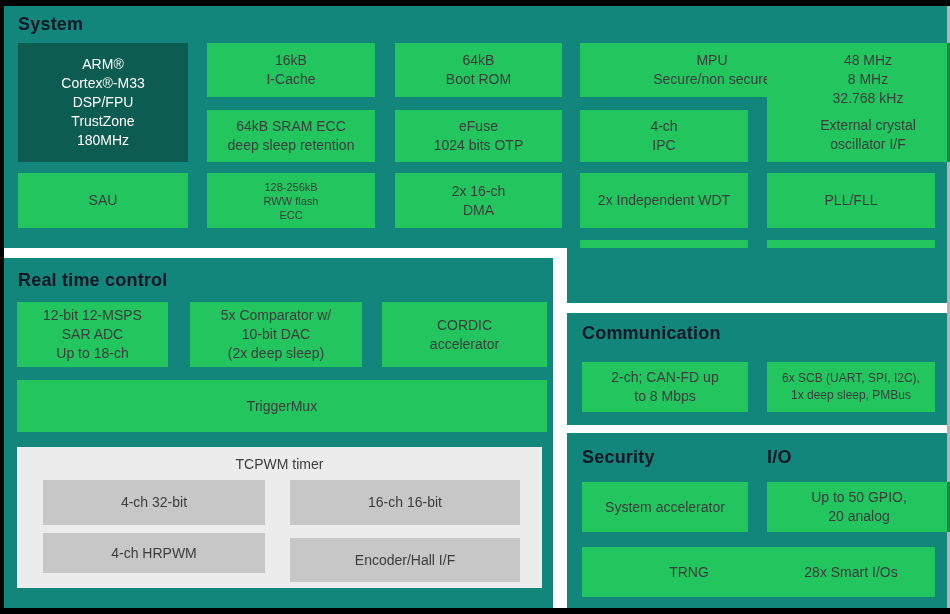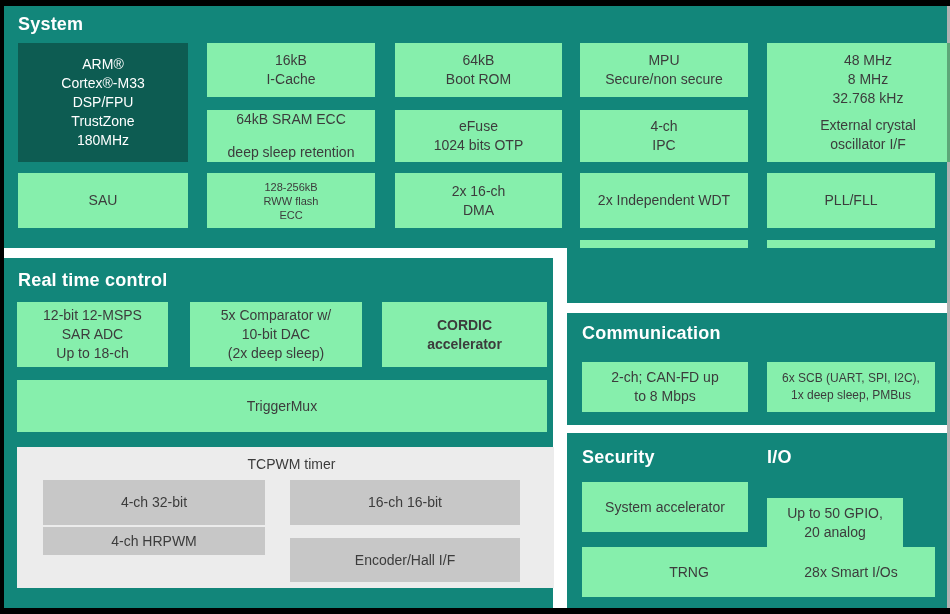--- a/index.html
+++ b/index.html
@@ -9,25 +9,25 @@
     font-family:"Liberation Sans",sans-serif;
     -webkit-font-smoothing:antialiased;
   }
   .frame{position:absolute;background:#000;z-index:5;}
   .frame.top{left:0;top:0;width:950px;height:6px;}
   .frame.bottom{left:0;top:608px;width:950px;height:6px;}
   .frame.left{left:0;top:0;width:4px;height:614px;}
   .edge-right{position:absolute;right:0;top:0;width:3px;height:614px;background:rgba(0,0,0,0.30);z-index:6;}
   .panel{position:absolute;background:#12867a;}
   .panel-title{
-    position:absolute;color:#ffffff;font-weight:bold;font-size:18px;
+    position:absolute;color:#0f172a;font-weight:bold;font-size:18px;
     letter-spacing:.2px;white-space:nowrap;
   }
   .blk{
-    position:absolute;background:#86efac;color:#3c3c3c;
+    position:absolute;background:#22c55e;color:#3c3c3c;
     display:flex;flex-direction:column;justify-content:center;align-items:center;
     text-align:center;font-size:14px;line-height:19px;white-space:nowrap;
   }
   .blk div{white-space:nowrap;}
   .blk.dark{background:#0d5c52;color:#ffffff;}
   .blk.small{font-size:11px;line-height:14px;}
   .blk.smaller{font-size:12px;line-height:17px;}
   .group-gap{height:8px;}
   .tcpwm{
     position:absolute;background:#ececec;color:#3c3c3c;
@@ -55,21 +55,21 @@
       <div>DSP/FPU</div>
       <div>TrustZone</div>
       <div>180MHz</div>
     </div>
 
     <div class="blk" style="left:203px;top:37px;width:168px;height:54px;">
       <div>16kB</div>
       <div>I-Cache</div>
     </div>
 
-    <div class="blk" style="left:203px;top:104px;width:168px;height:52px;justify-content:space-between;">
+    <div class="blk" style="left:203px;top:104px;width:168px;height:52px;">
       <div>64kB SRAM ECC</div>
       <div>deep sleep retention</div>
     </div>
 
     <div class="blk" style="left:14px;top:167px;width:170px;height:55px;">
       <div>SAU</div>
     </div>
 
     <div class="blk small" style="left:203px;top:167px;width:168px;height:55px;">
       <div>128-256kB</div>
@@ -85,21 +85,21 @@
     <div class="blk" style="left:391px;top:104px;width:167px;height:52px;">
       <div>eFuse</div>
       <div>1024 bits OTP</div>
     </div>
 
     <div class="blk" style="left:391px;top:167px;width:167px;height:55px;">
       <div>2x 16-ch</div>
       <div>DMA</div>
     </div>
 
-    <div class="blk" style="left:576px;top:37px;width:168px;height:54px;">
+    <div class="blk" style="left:576px;top:37px;width:168px;height:54px;padding-left:48px;">
       <div>MPU</div>
       <div>Secure/non secure</div>
     </div>
 
     <div class="blk" style="left:576px;top:104px;width:168px;height:52px;">
       <div>4-ch</div>
       <div>IPC</div>
     </div>
 
     <div class="blk" style="left:576px;top:167px;width:168px;height:55px;">
@@ -139,39 +139,39 @@
       <div>SAR ADC</div>
       <div>Up to 18-ch</div>
     </div>
 
     <div class="blk" style="left:186px;top:44px;width:172px;height:65px;">
       <div>5x Comparator w/</div>
       <div>10-bit DAC</div>
       <div>(2x deep sleep)</div>
     </div>
 
-    <div class="blk" style="left:378px;top:44px;width:165px;height:65px;font-weight:bold;">
+    <div class="blk" style="left:378px;top:44px;width:165px;height:65px;">
       <div>CORDIC</div>
       <div>accelerator</div>
     </div>
 
     <div class="blk" style="left:13px;top:122px;width:530px;height:52px;">
       <div>TriggerMux</div>
     </div>
 
-    <div class="tcpwm" style="left:13px;top:189px;width:525px;height:141px;padding-left:12px;">
+    <div class="tcpwm" style="left:13px;top:189px;width:525px;height:141px;">
       <div class="tcpwm-label">TCPWM timer</div>
 
       <div class="blk inner" style="left:26px;top:33px;width:222px;height:45px;">
         <div>4-ch 32-bit</div>
       </div>
       <div class="blk inner" style="left:273px;top:33px;width:230px;height:45px;">
         <div>16-ch 16-bit</div>
       </div>
-      <div class="blk inner" style="left:26px;top:80px;width:222px;height:28px;">
+      <div class="blk inner" style="left:26px;top:86px;width:222px;height:40px;">
         <div>4-ch HRPWM</div>
       </div>
       <div class="blk inner" style="left:273px;top:91px;width:230px;height:44px;">
         <div>Encoder/Hall I/F</div>
       </div>
     </div>
   </div>
 
   <div class="panel" style="left:567px;top:313px;width:380px;height:112px;">
     <div class="panel-title" style="left:15px;top:10px;">Communication</div>
@@ -188,21 +188,21 @@
   </div>
 
   <div class="panel" style="left:567px;top:433px;width:380px;height:175px;">
     <div class="panel-title" style="left:15px;top:14px;">Security</div>
     <div class="panel-title" style="left:200px;top:14px;">I/O</div>
 
     <div class="blk" style="left:15px;top:49px;width:166px;height:50px;">
       <div>System accelerator</div>
     </div>
 
-    <div class="blk" style="left:200px;top:65px;width:136px;height:50px;align-items:center;">
+    <div class="blk" style="left:200px;top:49px;width:184px;height:50px;align-items:center;">
       <div>Up to 50 GPIO,</div>
       <div>20 analog</div>
     </div>
 
     <div class="blk" style="left:15px;top:114px;width:166px;height:50px;padding-left:24px;">
       <div>TRNG</div>
     </div>
 
     <div class="blk" style="left:200px;top:114px;width:168px;height:50px;">
       <div>28x Smart I/Os</div>

